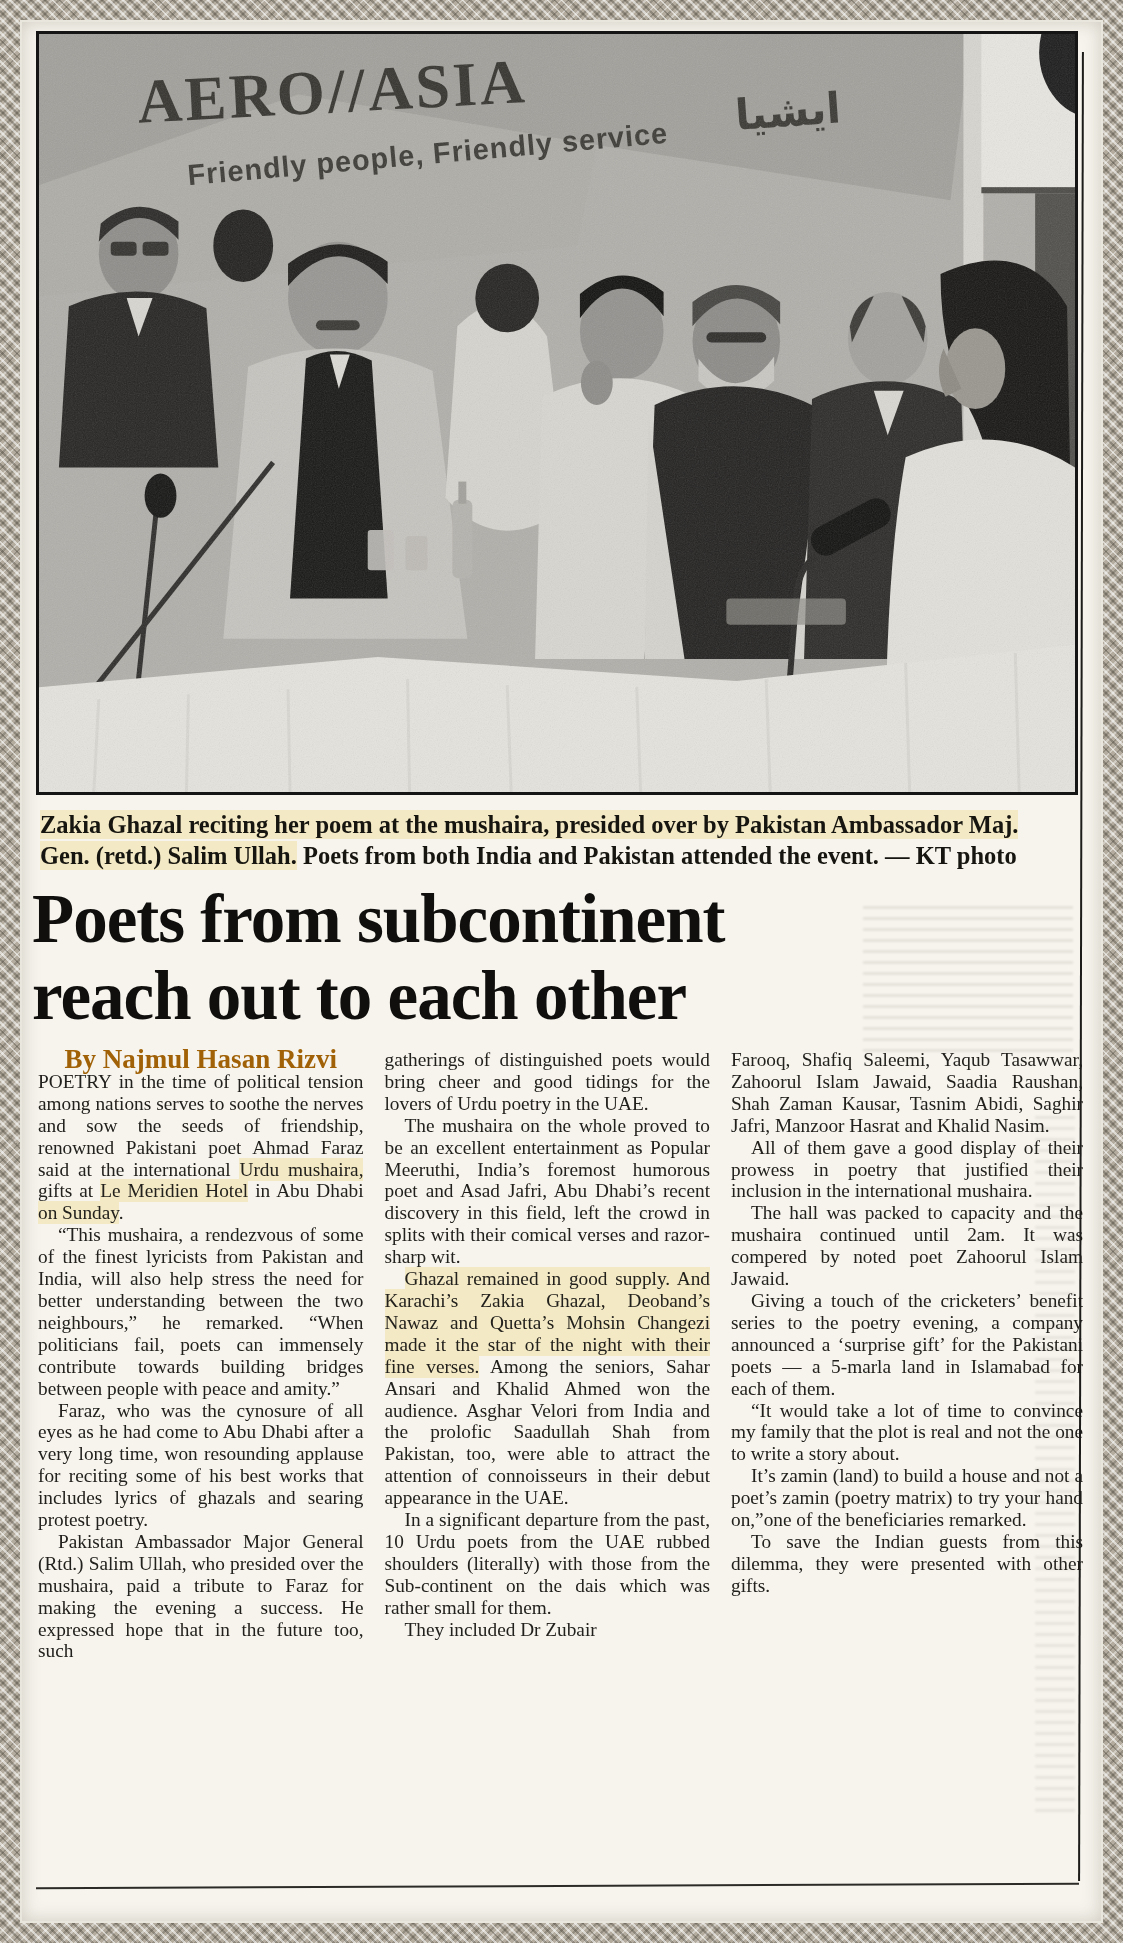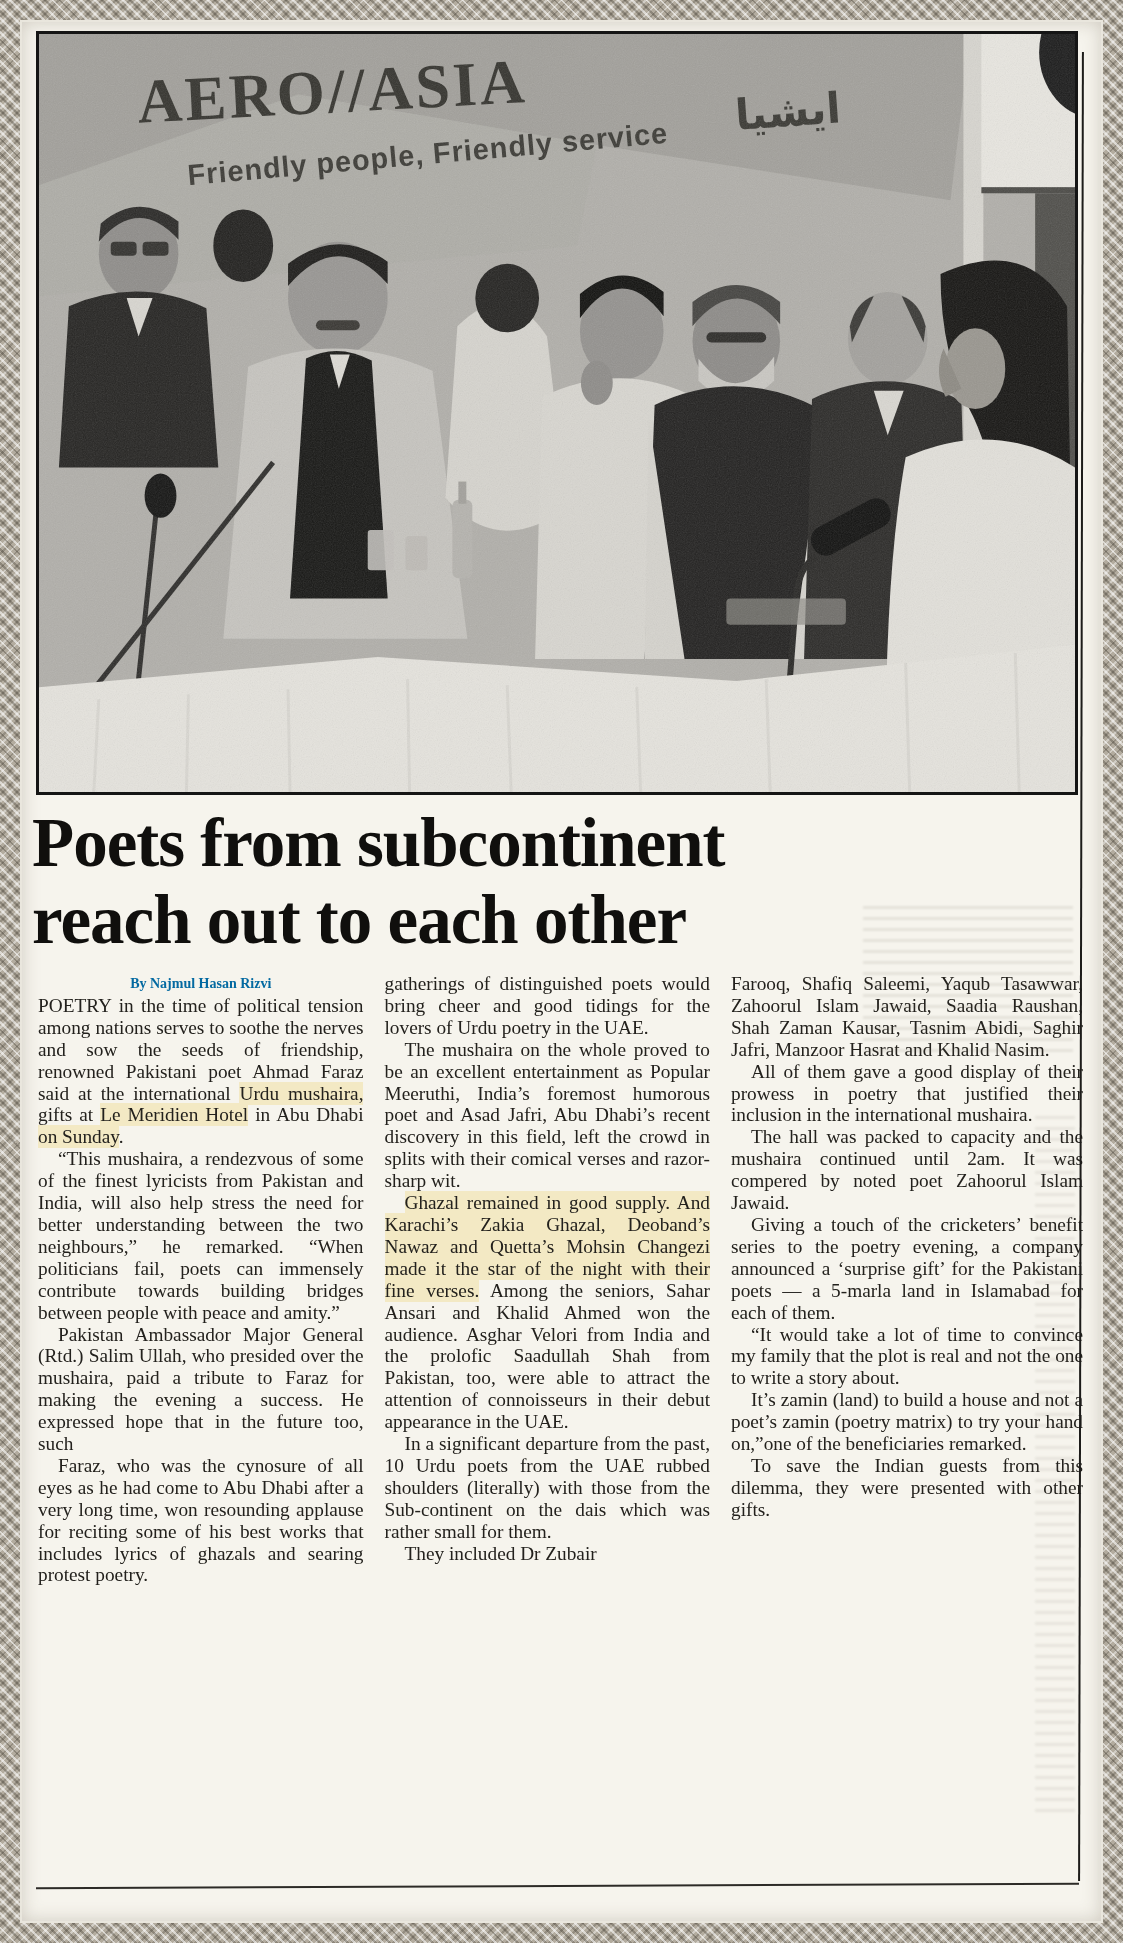--- a/index.html
+++ b/index.html
@@ -46,21 +46,21 @@
   .article{
     display:flex;
     margin:14px 18px 0 16px;
     gap:21px;
   }
   .col{flex:1 1 0;font-size:19.3px;line-height:21.9px;text-align:justify;color:#23211d;}
   .col-3{flex-basis:352px;flex-grow:0;flex-shrink:0;}
   .col p{margin:0;}
   .col p.indent{text-indent:20px;}
   .byline{
-    text-align:center;font-weight:bold;font-size:14px;margin:0 0 4px 0;color:#0369a1;
+    text-align:center;font-weight:bold;font-size:27px;margin:0 0 4px 0;color:#a16207;
   }
   .bottom-rule{
     position:absolute;left:14px;right:22px;bottom:34px;height:2px;background:#2d2b27;
     transform:rotate(-0.25deg);
   }
   .right-rule{
     position:absolute;right:19px;top:30px;bottom:40px;width:2px;background:#1d1c1a;
     transform:rotate(0.12deg);
   }
   
@@ -187,34 +187,35 @@
         <rect x="421" y="444" width="8" height="22" fill="#a3a19c"></rect>
         <rect x="330" y="492" width="26" height="40" rx="3" fill="#c2c0bb" opacity="0.9"></rect>
         <rect x="368" y="498" width="22" height="34" rx="3" fill="#bcbab5" opacity="0.9"></rect>
         <rect x="690" y="560" width="120" height="26" rx="4" fill="#8f8d88" opacity="0.7"></rect>
       </g>
 
       <rect x="0" y="0" width="1040" height="752" fill="#888" filter="url(#grain)" opacity="0.5"></rect>
     </svg>
   </div>
 
+  <div class="caption"><mark>Zakia Ghazal reciting her poem at the mushaira, presided over by Pakistan Ambassador Maj. Gen. (retd.) Salim Ullah.</mark><span> Poets from both India and Pakistan attended the event. — KT photo</span></div>
 
   <div class="headline">
     <div>Poets from subcontinent</div>
     <div>reach out to each other</div>
   </div>
 
   <div class="article">
     <div class="col col-1">
       <p class="byline">By Najmul Hasan Rizvi</p>
       <div>
           <p><span>POETRY in the time of political tension among nations serves to soothe the nerves and sow the seeds of friendship, renowned Pakistani poet Ahmad Faraz said at the international </span><mark>Urdu mushaira,</mark><span> gifts at </span><mark>Le Meridien Hotel</mark><span> in Abu Dhabi </span><mark>on Sunday</mark><span>.</span></p>
           <p class="indent"><span>“This mushaira, a rendezvous of some of the finest lyricists from Pakistan and India, will also help stress the need for better understanding between the two neighbours,” he remarked. “When politicians fail, poets can immensely contribute towards building bridges between people with peace and amity.”</span></p>
+          <p class="indent"><span>Faraz, who was the cynosure of all eyes as he had come to Abu Dhabi after a very long time, won resounding applause for reciting some of his best works that includes lyrics of ghazals and searing protest poetry.</span></p>
           <p class="indent"><span>Pakistan Ambassador Major General (Rtd.) Salim Ullah, who presided over the mushaira, paid a tribute to Faraz for making the evening a success. He expressed hope that in the future too, such</span></p>
-          <p class="indent"><span>Faraz, who was the cynosure of all eyes as he had come to Abu Dhabi after a very long time, won resounding applause for reciting some of his best works that includes lyrics of ghazals and searing protest poetry.</span></p>
         </div>
     </div>
     <div class="col col-2">
         <p><span>gatherings of distinguished poets would bring cheer and good tidings for the lovers of Urdu poetry in the UAE.</span></p>
         <p class="indent"><span>The mushaira on the whole proved to be an excellent entertainment as Popular Meeruthi, India’s foremost humorous poet and Asad Jafri, Abu Dhabi’s recent discovery in this field, left the crowd in splits with their comical verses and razor-sharp wit.</span></p>
         <p class="indent"><mark>Ghazal remained in good supply. And Karachi’s Zakia Ghazal, Deoband’s Nawaz and Quetta’s Mohsin Changezi made it the star of the night with their fine verses.</mark><span> Among the seniors, Sahar Ansari and Khalid Ahmed won the audience. Asghar Velori from India and the prolofic Saadullah Shah from Pakistan, too, were able to attract the attention of connoisseurs in their debut appearance in the UAE.</span></p>
         <p class="indent"><span>In a significant departure from the past, 10 Urdu poets from the UAE rubbed shoulders (literally) with those from the Sub-continent on the dais which was rather small for them.</span></p>
         <p class="indent"><span>They included Dr Zubair</span></p>
       </div>
     <div class="col col-3">

